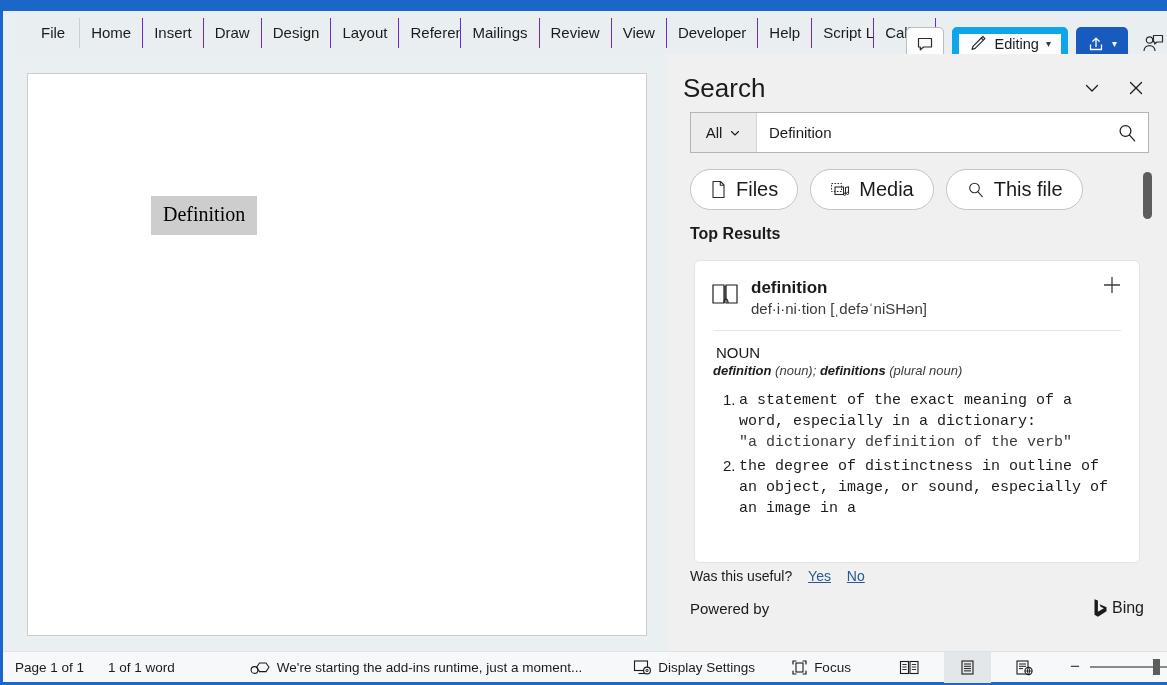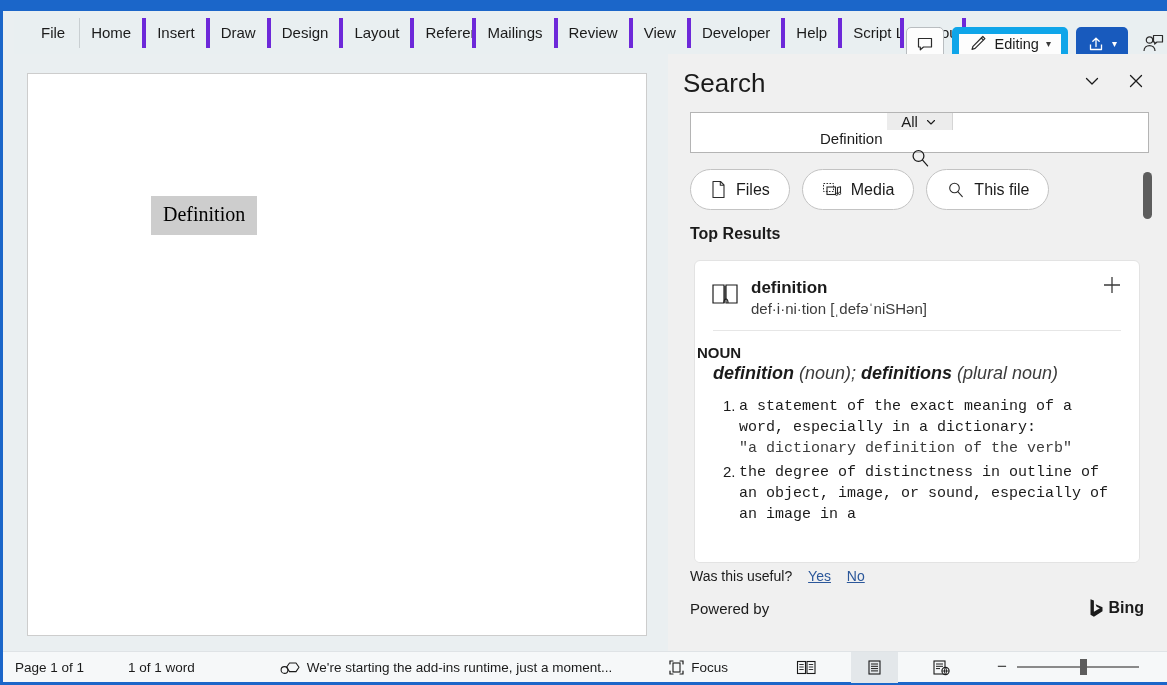--- a/index.html
+++ b/index.html
@@ -26,21 +26,21 @@
   
   .ribbon {
     position: absolute; left: 0; top: 11px; width: 1164px; height: 43px;
     background: #e9eff1;
     display: flex; align-items: center; margin-left: 11px;
   }
   .tabs { display: flex; align-items: center; height: 43px; margin-left: 17px; }
   .tab {
     font-size: 15px; color: #1b1b1b; padding: 0 11px; height: 30px;
     display: flex; align-items: center; white-space: nowrap;
-    border-right: 4px solid #6d28d9;
+    border-right: 1px solid #6d28d9;
     max-width: 62px; overflow: hidden;
   }
   .tab:first-child { border-right: none; padding: 0 14px 0 10px; max-width: none; }
   .tab.home { border-left: 1px solid #c9cfd2; max-width: none; }
   .tab.wide { max-width: none; }
 
   .topright {
     position: absolute; right: 8px; top: 11px; height: 43px;
     display: flex; align-items: center; gap: 8px;
   }
@@ -79,47 +79,47 @@
     padding: 8px 12px 11px 12px; line-height: 1;
   }
 
   
   .pane {
     position: absolute; left: 665px; top: 54px; width: 499px; height: 597px;
     background: #f0f0f0;
   }
   .pane-head {
     position: absolute; left: 15px; top: 14px; right: 10px; height: 40px;
-    display: flex; align-items: flex-start;
+    display: flex; align-items: center;
   }
   .pane-title { font-size: 26px; color: #1b1b1b; font-weight: 400; }
   .pane-head-btns { margin-left: auto; display: flex; align-items: center; gap: 18px; padding-right: 8px; }
   .hbtn { width: 26px; height: 26px; display: flex; align-items: center; justify-content: center; }
 
   .searchbox {
     position: absolute; left: 22px; top: 58px; width: 459px; height: 41px;
-    background: #ffffff; border: 1px solid #b4b4b4; display: flex; align-items: center; flex-direction: column;
+    background: #ffffff; border: 1px solid #b4b4b4; display: flex; align-items: center;
   }
   .scope {
     width: 66px; height: 39px; background: #ececec; border-right: 1px solid #d5d5d5;
     display: flex; align-items: center; justify-content: center; gap: 7px;
     font-size: 15px; color: #1b1b1b;
   }
   .searchinput {
     flex: 1; border: none; outline: none; height: 39px; padding: 0 12px;
     font-size: 15px; color: #1b1b1b; font-family: "Liberation Sans", sans-serif;
     background: transparent;
   }
   .searchgo { width: 42px; height: 39px; display: flex; align-items: center; justify-content: center; }
 
   .chips { position: absolute; left: 22px; top: 115px; display: flex; gap: 12px; }
   .chip {
     height: 41px; border: 1px solid #c3c3c3; border-radius: 21px; background: #ffffff;
     display: flex; align-items: center; gap: 9px; padding: 0 19px;
-    font-size: 16px; color: #1b1b1b;
+    font-size: 20px; color: #1b1b1b;
   }
 
   .section-title {
     position: absolute; left: 22px; top: 171px; font-size: 16px; color: #1b1b1b; font-weight: 700;
   }
 
   
   .card {
     position: absolute; left: 26px; top: 206px; width: 446px; height: 303px;
     background: #ffffff; border: 1px solid #e3e3e3; border-radius: 6px;
@@ -127,56 +127,56 @@
   }
   .card-head { position: relative; padding: 16px 16px 0 16px; display: flex; }
   .book-icon { width: 36px; margin-top: 4px; }
   .word-block { margin-left: 4px; }
   .word { font-size: 17px; font-weight: 700; color: #1b1b1b; line-height: 1.25; }
   .pron { font-size: 15px; color: #3c3c3c; margin-top: 2px; }
   .plus { position: absolute; right: 14px; top: 11px; width: 26px; height: 26px;
           display: flex; align-items: center; justify-content: center; }
   .divider { height: 1px; background: #e6e6e6; margin: 13px 18px 0 18px; }
 
-  .pos { padding: 13px 18px 0 2px; font-size: 15px; color: #1b1b1b; font-weight: bold; }
-  .forms { padding: 2px 18px 0 18px; font-size: 18px; color: #3c3c3c; font-style: italic; }
+  .pos { padding: 13px 18px 0 21px; font-size: 15px; color: #1b1b1b; }
+  .forms { padding: 2px 18px 0 18px; font-size: 13px; color: #3c3c3c; font-style: italic; }
   .forms b { font-style: italic; color: #1b1b1b; }
 
   .defs { padding: 13px 18px 0 18px; }
   .def { display: flex; font-size: 15px; color: #1b1b1b; margin-bottom: 4px; }
   .def-num { width: 26px; flex: none; text-align: left; padding-left: 10px; }
   .def-body { flex: 1; line-height: 1.38; font-family: Liberation Mono, monospace; }
   .quote { color: #3c3c3c; }
   .syn { margin-top: 12px; line-height: 1.45; }
   .syn b { color: #1b1b1b; }
   .syn a { color: #2b579a; text-decoration: none; }
 
   .card-fade {
     position: absolute; left: 0; right: 0; bottom: 0; height: 18px;
     background: linear-gradient(to bottom, rgba(255,255,255,0), #ffffff 85%);
   }
 
   .useful { position: absolute; left: 22px; top: 514px; font-size: 14px; color: #1b1b1b; }
   .useful a { color: #2b579a; margin-left: 12px; }
   .powered { position: absolute; left: 22px; top: 546px; font-size: 15px; color: #1b1b1b; }
   .bing { position: absolute; right: 23px; top: 544px; display: flex; align-items: center; gap: 5px;
-          font-size: 16px; color: #1b1b1b; font-weight: bold; }
+          font-size: 16px; color: #1b1b1b; }
 
   .pane-scroll {
     position: absolute; right: 15px; top: 118px; width: 9px; height: 47px;
     background: #5d5d5d; border-radius: 5px;
   }
 
   
   .status {
     position: absolute; left: 0; bottom: 0; width: 1164px; height: 31px;
     background: #f6f8f9; border-top: 1px solid #dfe3e6;
     display: flex; align-items: center; font-size: 13.5px; color: #1b1b1b;
   }
-  .st { display: flex; align-items: center; gap: 6px; padding: 0 22px; height: 31px; white-space: nowrap; }
+  .st { display: flex; align-items: center; gap: 6px; padding: 0 12px; height: 31px; white-space: nowrap; }
   .st.first { padding-left: 12px; }
   .st.sel { background: #e3e7ea; }
   .zoomwrap { display: flex; align-items: center; gap: 10px; padding-left: 8px; }
   .zline { position: relative; width: 122px; height: 2px; background: #8a8a8a; }
   .zthumb { position: absolute; left: 63px; top: -7px; width: 7px; height: 16px; background: #5d5d5d; }
   .msign { font-size: 17px; color: #444; }
   svg { display: block; }
 </style>
 </head>
 <body>
@@ -367,20 +367,29 @@
   <div class="status">
     <div class="st first">Page 1 of 1</div>
     <div class="st">1 of 1 word</div>
     <div class="st" style="padding-left:62px">
       <svg width="22" height="17" viewBox="0 0 22 17">
         <circle cx="5.5" cy="11" r="3.4" fill="none" stroke="#1b1b1b" stroke-width="1.1"></circle>
         <path d="M7.5 8.3l3-4.3h6.5l3 4.3-3 4.3H10.5z" fill="none" stroke="#1b1b1b" stroke-width="1.1" stroke-linejoin="round"></path>
       </svg>
       <span>We're starting the add-ins runtime, just a moment...</span>
     </div>
+    <div class="st" style="margin-left:27px">
+      <svg width="19" height="17" viewBox="0 0 19 17">
+        <rect x="1.5" y="2" width="13" height="9.5" fill="none" stroke="#1b1b1b" stroke-width="1.1"></rect>
+        <path d="M5.5 14.5h7" fill="none" stroke="#1b1b1b" stroke-width="1.1"></path>
+        <circle cx="14" cy="11.5" r="3.4" fill="#f6f8f9" stroke="#1b1b1b" stroke-width="1.1"></circle>
+        <circle cx="14" cy="11.5" r="1.1" fill="none" stroke="#1b1b1b" stroke-width="1"></circle>
+      </svg>
+      <span>Display Settings</span>
+    </div>
     <div class="st" style="margin-left:12px">
       <svg width="17" height="17" viewBox="0 0 17 17">
         <path d="M2 5V2h3M15 5V2h-3M2 12v3h3M15 12v3h-3" fill="none" stroke="#1b1b1b" stroke-width="1.2" stroke-linecap="round"></path>
         <rect x="5" y="4" width="7" height="9" fill="none" stroke="#1b1b1b" stroke-width="1.1"></rect>
       </svg>
       <span>Focus</span>
     </div>
     <div class="st" style="margin-left:24px">
       <svg width="21" height="17" viewBox="0 0 21 17">
         <rect x="1.5" y="2.5" width="8" height="12" fill="none" stroke="#1b1b1b" stroke-width="1.1"></rect>

